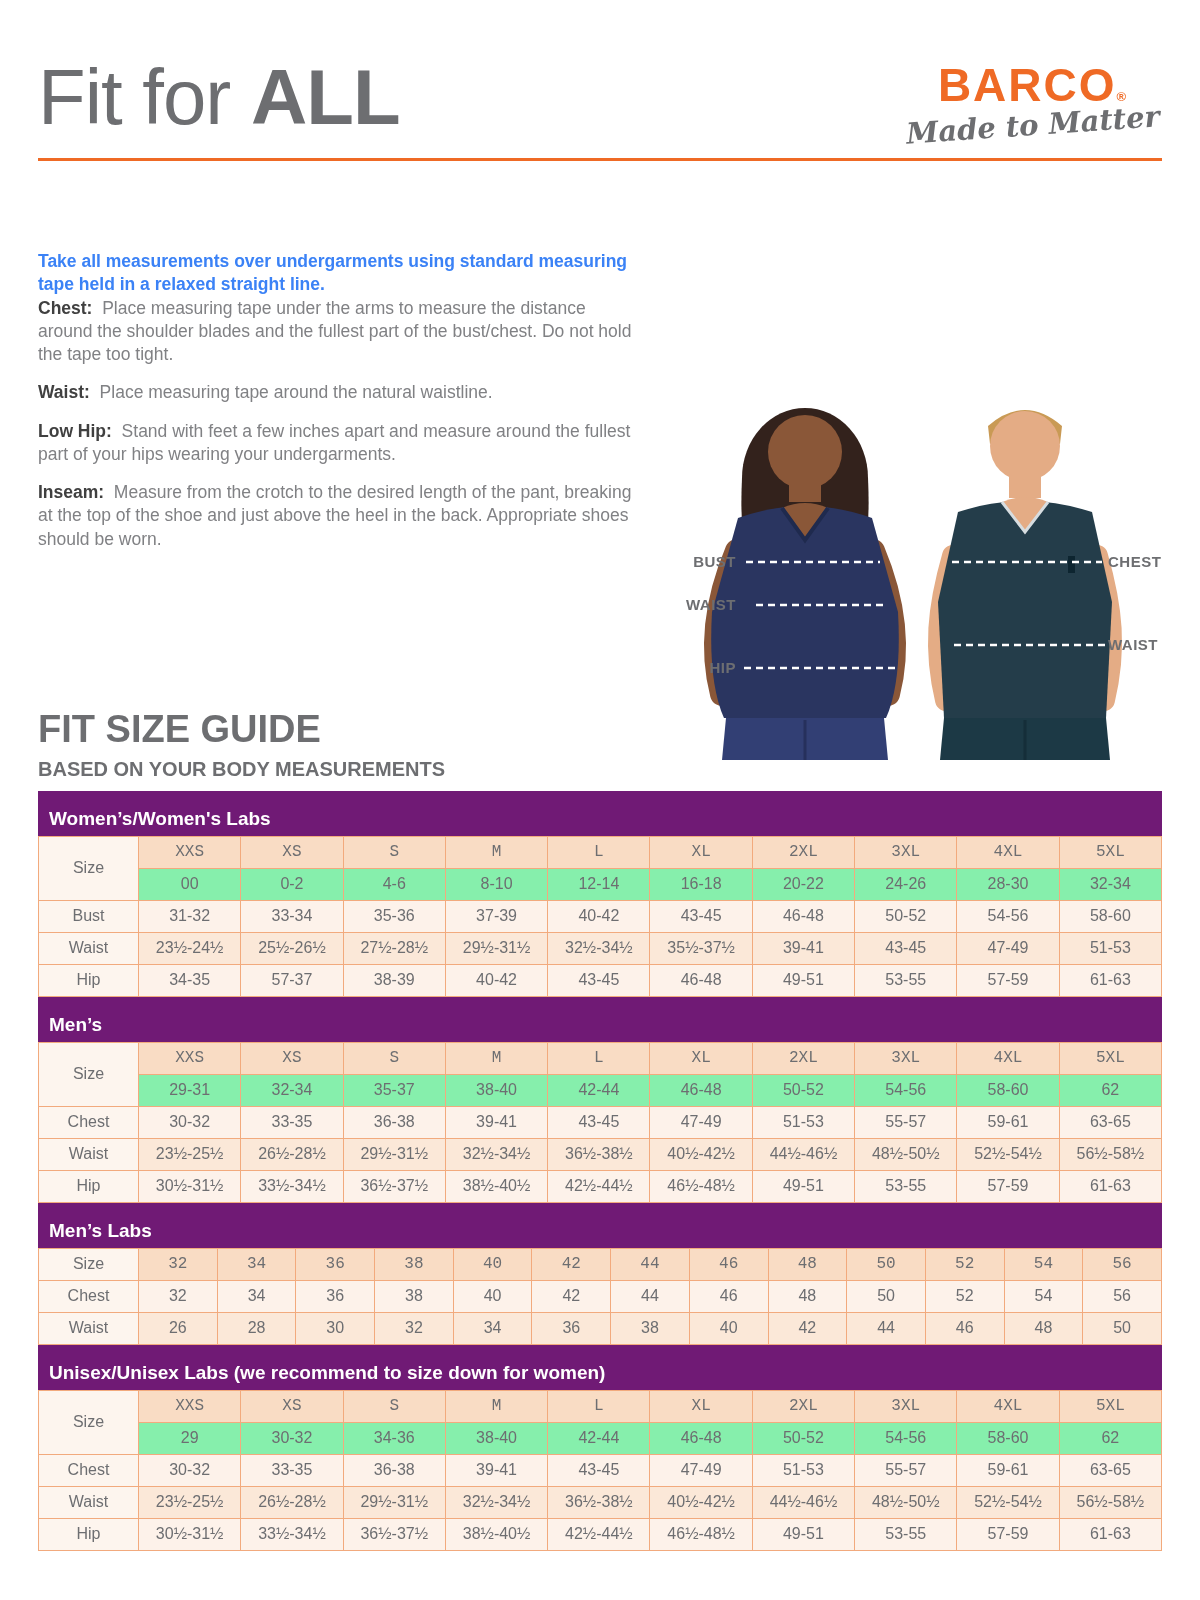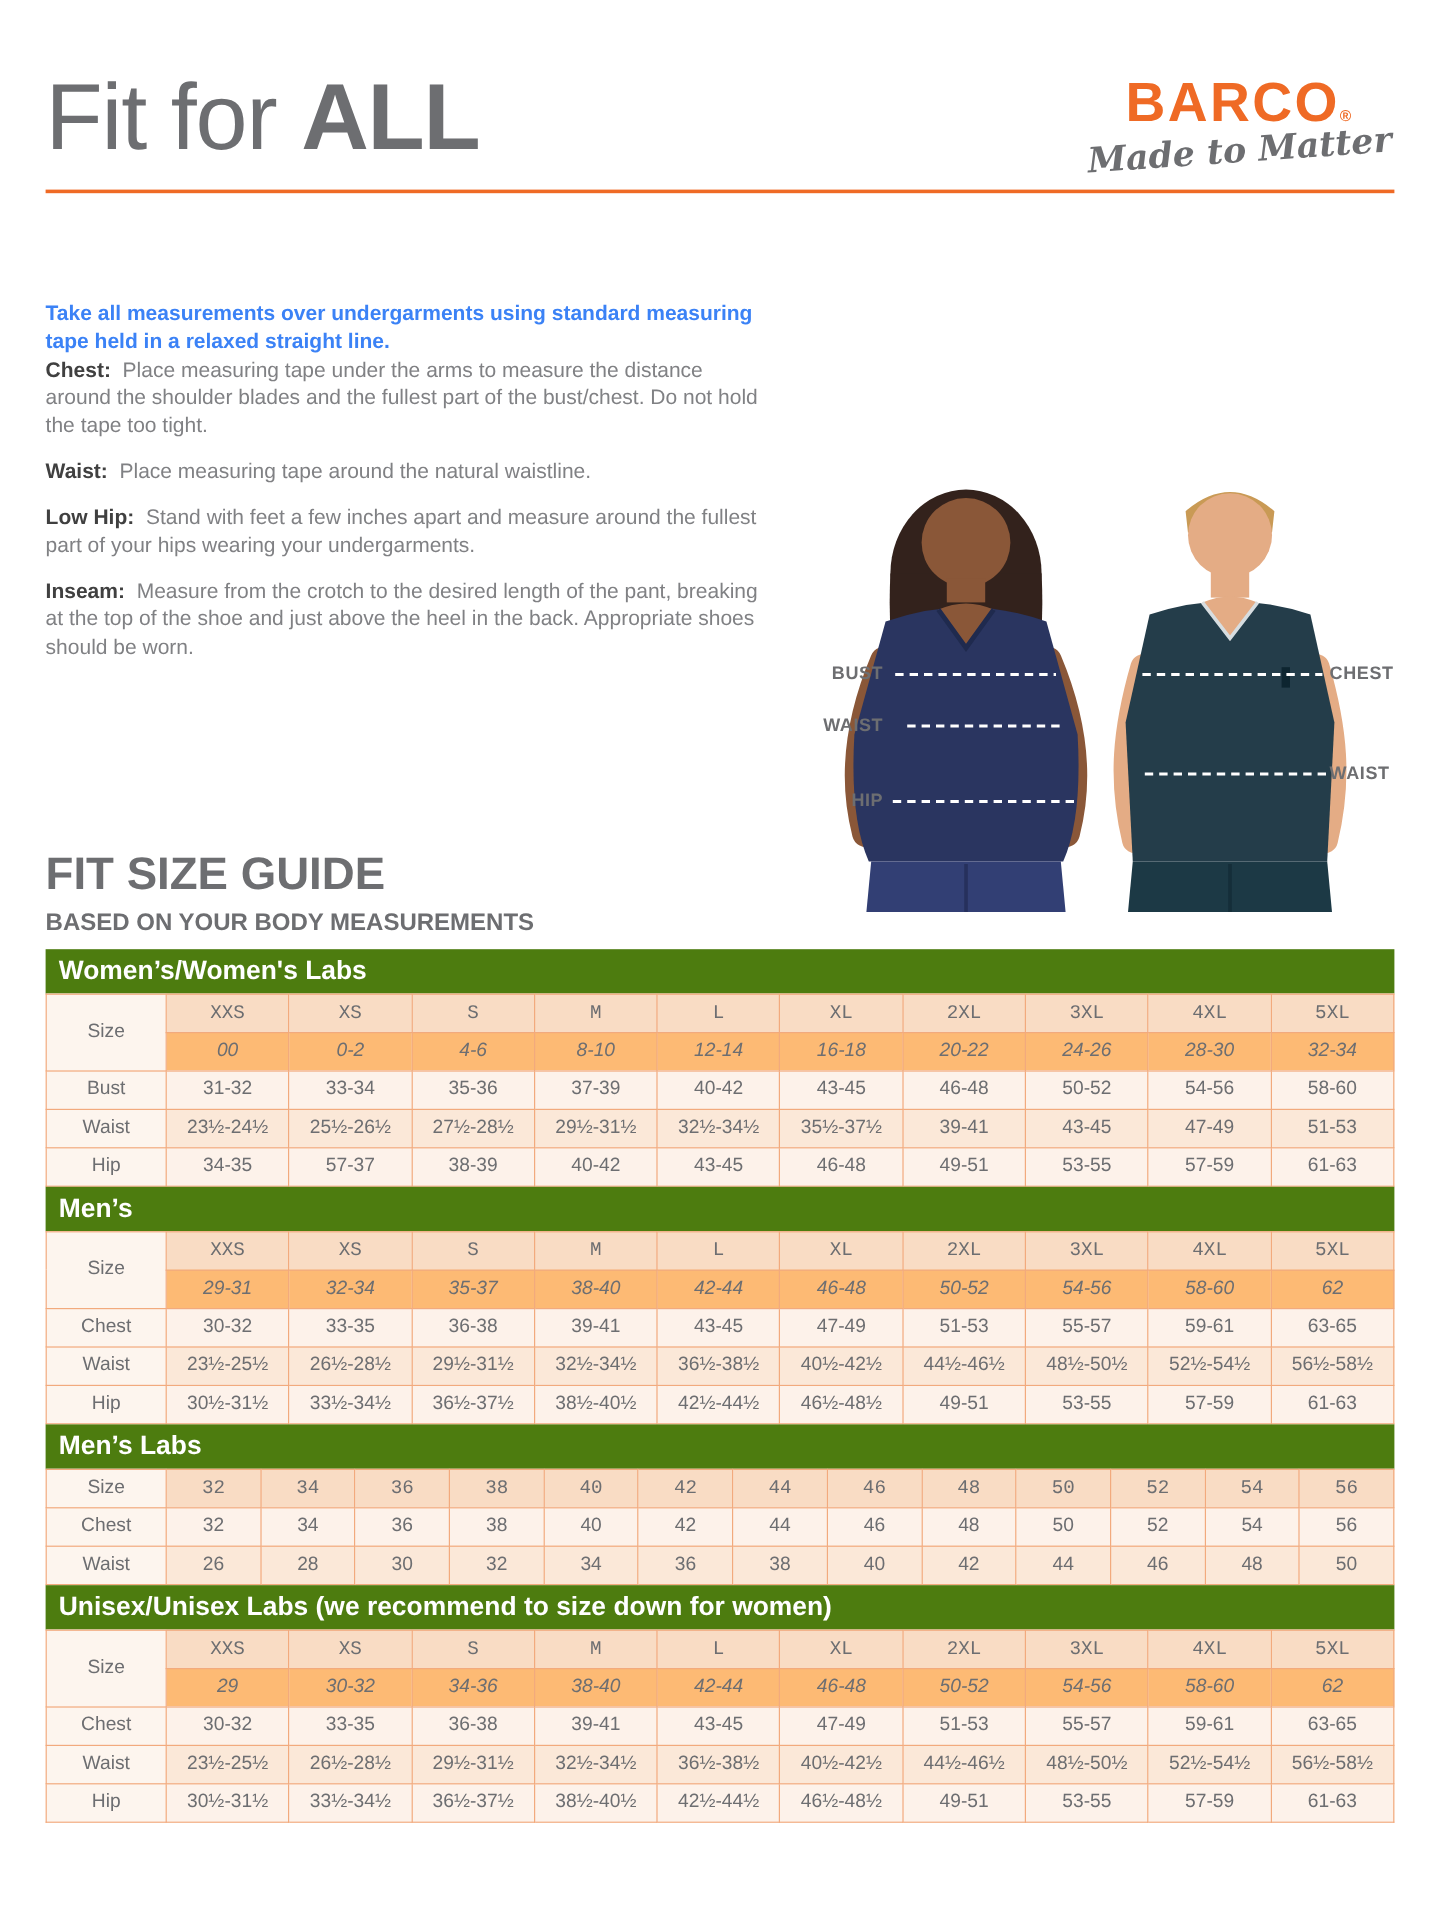--- a/index.html
+++ b/index.html
@@ -34,26 +34,26 @@
   .lbl-waist-l { top:210px; left:0;   width:96px; text-align:right; }
   .lbl-hip     { top:273px; left:0;   width:96px; text-align:right; }
   .lbl-chest   { top:167px; left:468px; }
   .lbl-waist-r { top:250px; left:468px; }
 
   
   .guide { position:absolute; left:38px; top:710px; width:1124px; }
   .guide h2 { font-size:38px; font-weight:700; color:#6d6e71; line-height:1.05; }
   .guide h3 { font-size:20px; font-weight:700; color:#6d6e71; margin:8px 0 10px 0; }
 
-  .banner { background:#4d7c0f; color:#ffffff; font-weight:700; font-size:22px; padding:5px 11px 6px 11px; }
+  .banner { background:#701a75; color:#ffffff; font-weight:700; font-size:19px; padding:17px 11px 6px 11px; }
   table.size { width:100%; border-collapse:collapse; table-layout:fixed; }
   table.size td, table.size th { border:1px solid #f2aa7d; height:32px; font-size:16px; color:#6d6e71; text-align:center; padding:1px 2px; font-weight:400; }
   th.rowlabel { text-align:left; padding-left:10px; background:#fdf5ee; width:100px; font-weight:400; }
   td.szhead { background:#f9dcc4; font-weight:700; font-size:17px;font-family:Liberation Mono, monospace; }
-  tr.numrow td { background:#fdba74;font-style:italic; }
+  tr.numrow td { background:#86efac; }
   tr.row-light td.val { background:#fdf2ea; }
   tr.row-dark  td.val { background:#fbe8d8; }
 </style>
 </head>
 <body>
 
 <div class="page">
 
   <div class="main-title"><span class="t-reg">Fit for </span><span class="t-bold">ALL</span></div>
 

